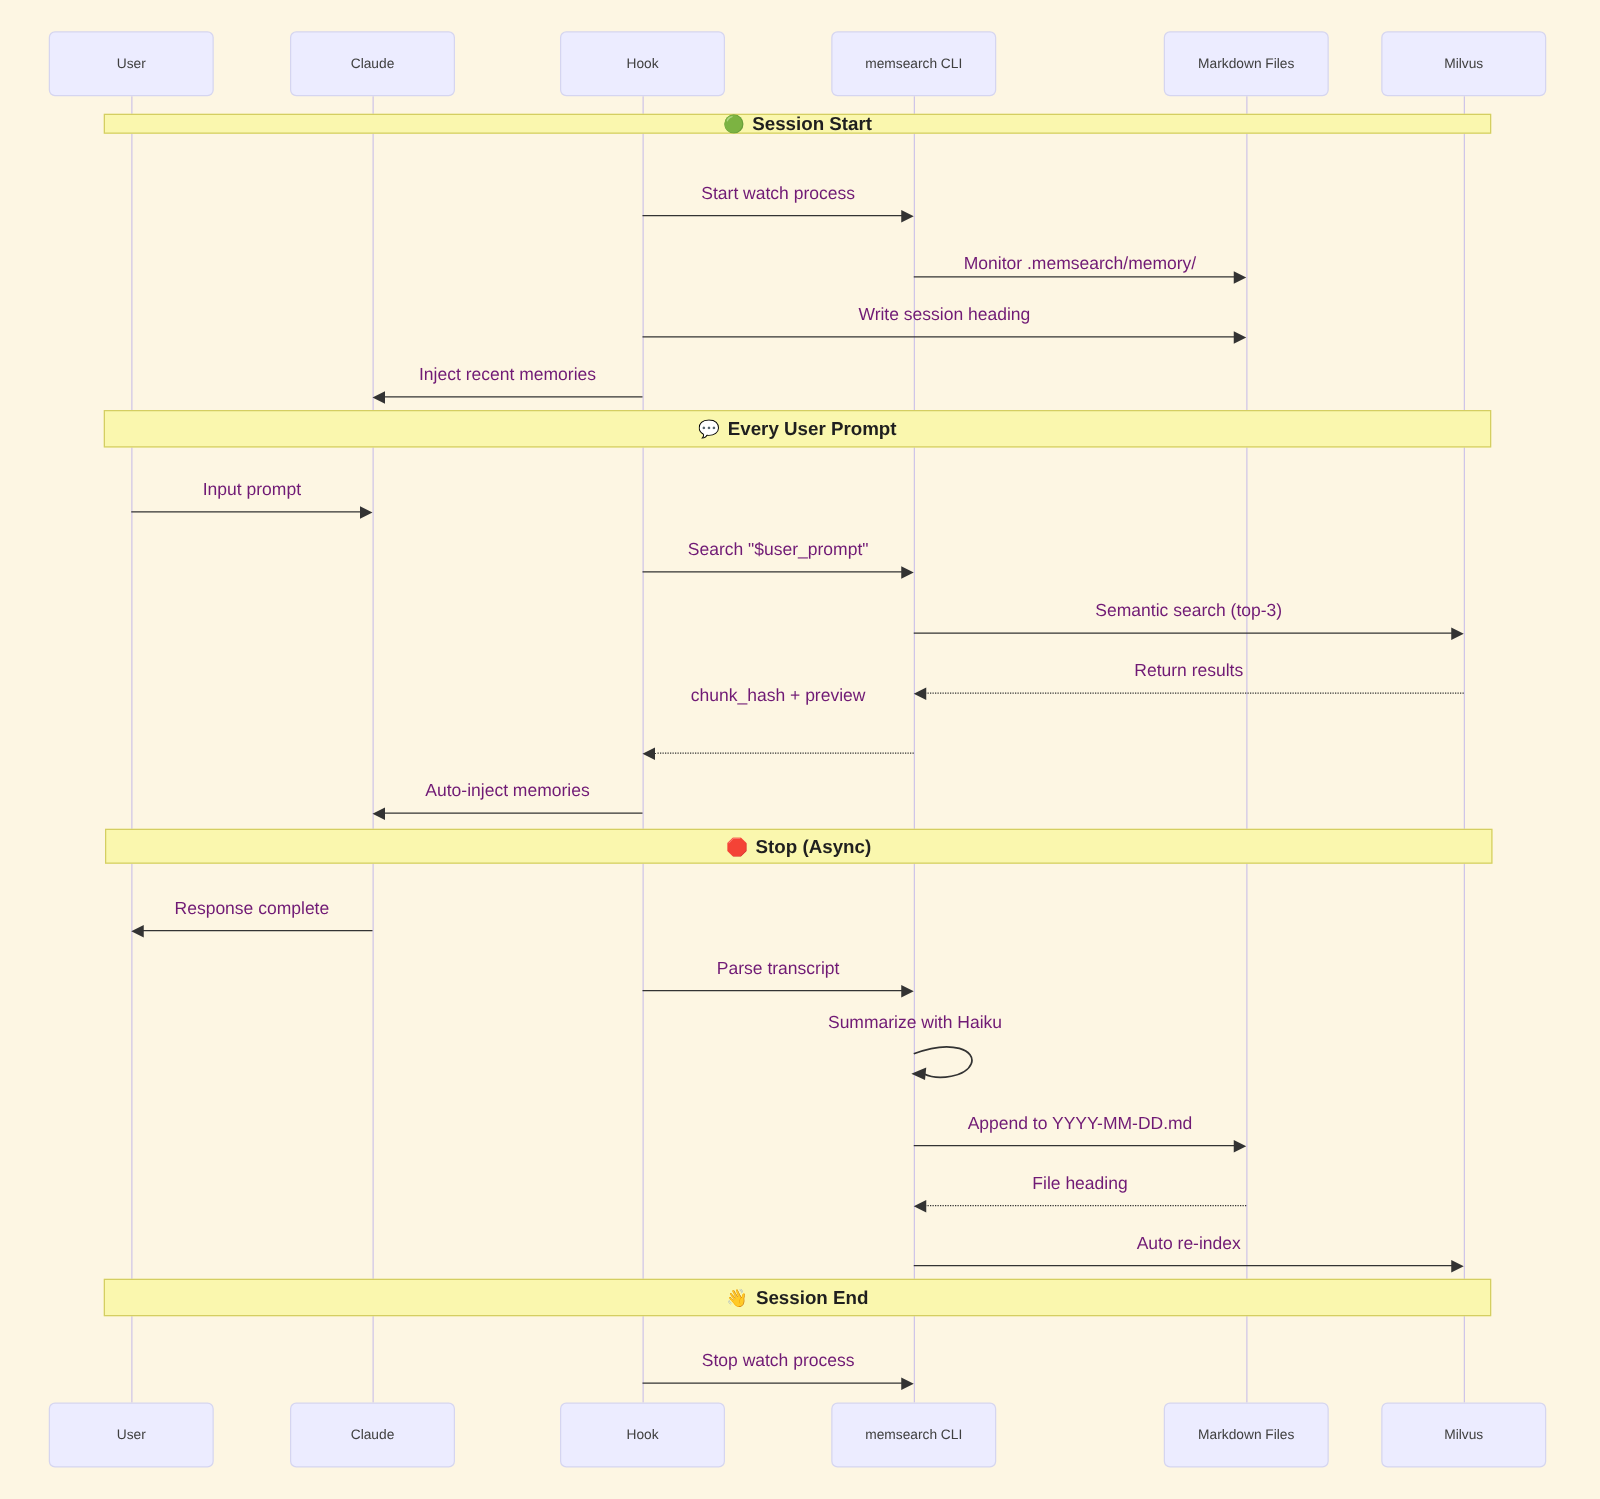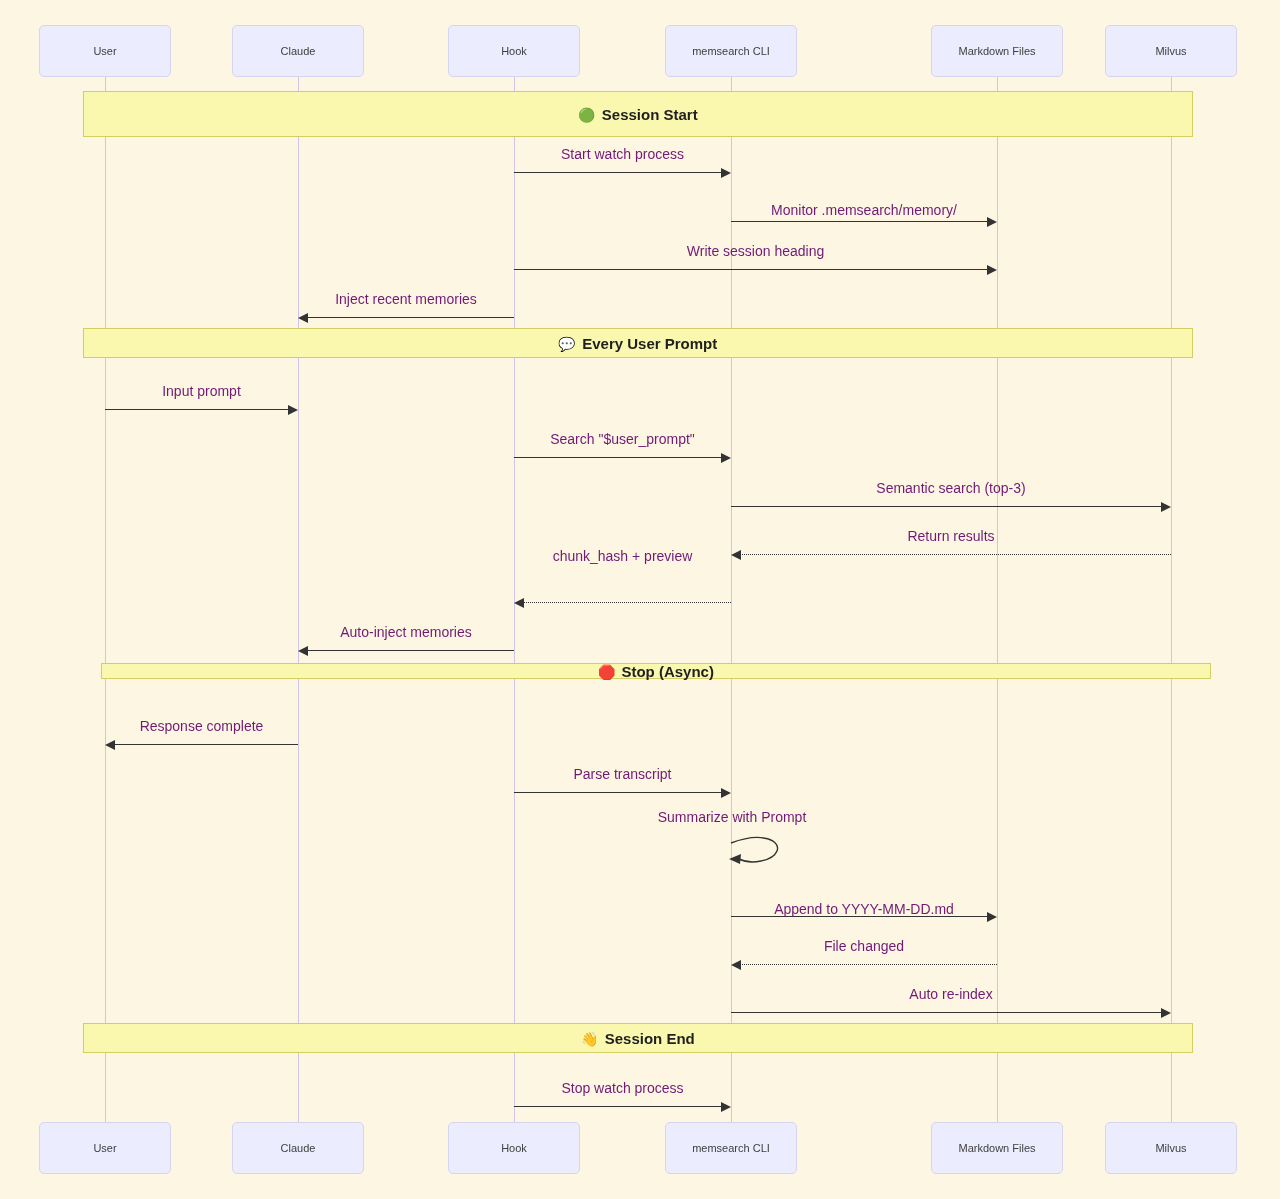--- a/index.html
+++ b/index.html
@@ -137,27 +137,27 @@
     </div>
     <div class="actor-box" style="left: 931px; top: 1122px; width: 132px; height: 52px;">
       <span class="actor-label">Markdown Files</span>
     </div>
     <div class="actor-box" style="left: 1105px; top: 25px; width: 132px; height: 52px;">
       <span class="actor-label">Milvus</span>
     </div>
     <div class="actor-box" style="left: 1105px; top: 1122px; width: 132px; height: 52px;">
       <span class="actor-label">Milvus</span>
     </div>
-    <div class="divider" style="left: 83px; top: 91px; width: 1110px; height: 46px;">
+    <div class="divider" style="left: 83px; top: 91px; width: 1110px; height: 16px;">
       <span class="divider-label"><span class="divider-emoji">🟢</span><span>Session Start</span></span>
     </div>
     <div class="divider" style="left: 83px; top: 328px; width: 1110px; height: 30px;">
       <span class="divider-label"><span class="divider-emoji">💬</span><span>Every User Prompt</span></span>
     </div>
-    <div class="divider" style="left: 101px; top: 663px; width: 1110px; height: 16px;">
+    <div class="divider" style="left: 84px; top: 663px; width: 1110px; height: 28px;">
       <span class="divider-label"><span class="divider-emoji">🛑</span><span>Stop (Async)</span></span>
     </div>
     <div class="divider" style="left: 83px; top: 1023px; width: 1110px; height: 30px;">
       <span class="divider-label"><span class="divider-emoji">👋</span><span>Session End</span></span>
     </div>
     <div class="msg-line" style="left: 514px; top: 172px; width: 208px;"></div>
     <div class="arrowhead right" style="top: 168px; left: 721px;"></div>
     <div class="msg-label" style="left: 622.5px; top: 146px;">Start watch process</div>
     <div class="msg-line" style="left: 731px; top: 221px; width: 257px;"></div>
     <div class="arrowhead right" style="top: 217px; left: 987px;"></div>
@@ -185,30 +185,30 @@
     <div class="msg-label" style="left: 622.5px; top: 548px;">chunk_hash + preview</div>
     <div class="msg-line" style="left: 307px; top: 650px; width: 207px;"></div>
     <div class="arrowhead left" style="top: 646px; left: 298px;"></div>
     <div class="msg-label" style="left: 406px; top: 624px;">Auto-inject memories</div>
     <div class="msg-line" style="left: 114px; top: 744px; width: 184px;"></div>
     <div class="arrowhead left" style="top: 740px; left: 105px;"></div>
     <div class="msg-label" style="left: 201.5px; top: 718px;">Response complete</div>
     <div class="msg-line" style="left: 514px; top: 792px; width: 208px;"></div>
     <div class="arrowhead right" style="top: 788px; left: 721px;"></div>
     <div class="msg-label" style="left: 622.5px; top: 766px;">Parse transcript</div>
-    <div class="msg-label" style="left: 732px; top: 809px;">Summarize with Prompt</div>
+    <div class="msg-label" style="left: 732px; top: 809px;">Summarize with Haiku</div>
     <svg class="selfloop" width="60" height="34" style="left: 729px; top: 835px;">
       <path d="M2,8 C34,-4 52,6 48,16 C44,26 22,30 10,24" fill="none" stroke="#333333" stroke-width="1.4"></path>
       <polygon points="0,24 12,19 11,29" fill="#333333"></polygon>
     </svg>
     <div class="msg-line" style="left: 731px; top: 916px; width: 257px;"></div>
     <div class="arrowhead right" style="top: 912px; left: 987px;"></div>
-    <div class="msg-label" style="left: 864px; top: 890px; margin-top: 11px;">Append to YYYY-MM-DD.md</div>
+    <div class="msg-label" style="left: 864px; top: 890px;">Append to YYYY-MM-DD.md</div>
     <div class="msg-line dotted" style="left: 740px; top: 964px; width: 257px;"></div>
     <div class="arrowhead left" style="top: 960px; left: 731px;"></div>
-    <div class="msg-label" style="left: 864px; top: 938px;">File changed</div>
+    <div class="msg-label" style="left: 864px; top: 938px;">File heading</div>
     <div class="msg-line" style="left: 731px; top: 1012px; width: 431px;"></div>
     <div class="arrowhead right" style="top: 1008px; left: 1161px;"></div>
     <div class="msg-label" style="left: 951px; top: 986px;">Auto re-index</div>
     <div class="msg-line" style="left: 514px; top: 1106px; width: 208px;"></div>
     <div class="arrowhead right" style="top: 1102px; left: 721px;"></div>
     <div class="msg-label" style="left: 622.5px; top: 1080px;">Stop watch process</div>
   </div>
 
 </body></html>

